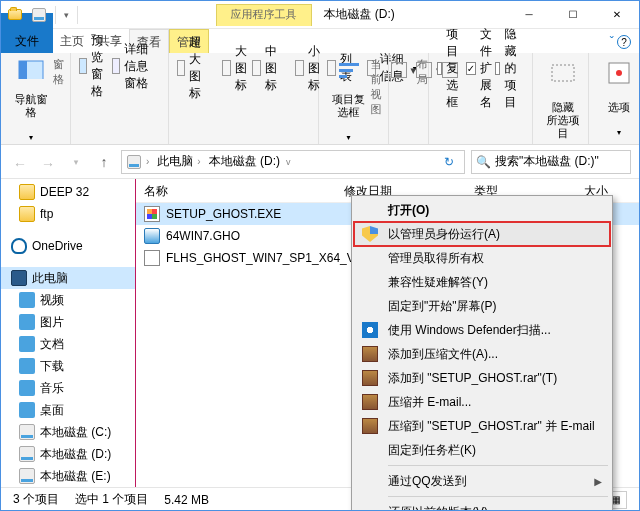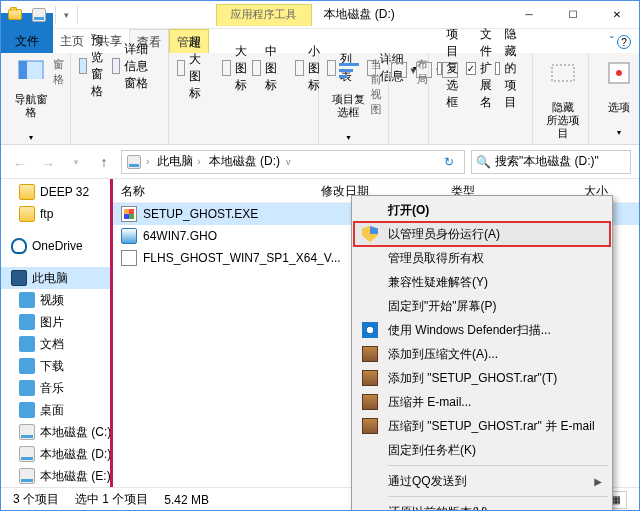--- a/index.html
+++ b/index.html
@@ -29,21 +29,21 @@
 .chk{width:13px;height:13px;border:1px solid #888;display:inline-flex;align-items:center;justify-content:center;font-size:10px;background:#fff}
 .addr-row{height:34px;display:flex;align-items:center;gap:6px;padding:0 8px;background:#fff;border-bottom:1px solid #e5e5e5}
 .nav-arrow{width:22px;height:22px;border-radius:2px;display:flex;align-items:center;justify-content:center;color:#bbb;font-size:14px}
 .nav-arrow.en{color:#555}
 .addrbar{flex:1;height:24px;border:1px solid #ccc;display:flex;align-items:center;padding:0 4px;background:#fff}
 .crumb{padding:0 4px;display:flex;align-items:center;gap:4px}
 .crumb .gt{color:#888;font-size:10px}
 .refresh{margin-left:auto;padding:0 6px;color:#1979ca}.dd{color:#888;font-size:9px;padding:0 2px}
 .searchbox{width:160px;height:24px;border:1px solid #ccc;display:flex;align-items:center;padding:0 4px;color:#888}
 .body{display:flex;height:308px}
-.tree{width:112px;border-right:3px solid #be185d;overflow:hidden;padding-top:2px}
+.tree{width:135px;border-right:1px solid #be185d;overflow:hidden;padding-top:2px}
 .tnode{display:flex;align-items:center;gap:5px;height:22px;padding-left:18px;white-space:nowrap}
 .tnode.sel{background:#cde8ff}
 .tnode .ti{width:16px;height:16px;flex-shrink:0}
 .sq-blue{background:#4aa3df;border-radius:2px}
 .sq-yellow{background:linear-gradient(#ffe9a6,#f7c94b);border:1px solid #d9a400;border-radius:2px}
 .sq-drive{background:#eee;border:1px solid #aaa;border-radius:2px;position:relative}
 .sq-drive:after{content:"";position:absolute;bottom:1px;left:1px;right:1px;height:3px;background:#4aa3df}
 .sq-cloud{background:#fff;border:2px solid #0a64a4;border-radius:50% 50% 40% 40%}
 .sq-pc{background:#2a5a8a;border:1px solid #1a3a5a;border-radius:2px}
 .list{flex:1;position:relative}

